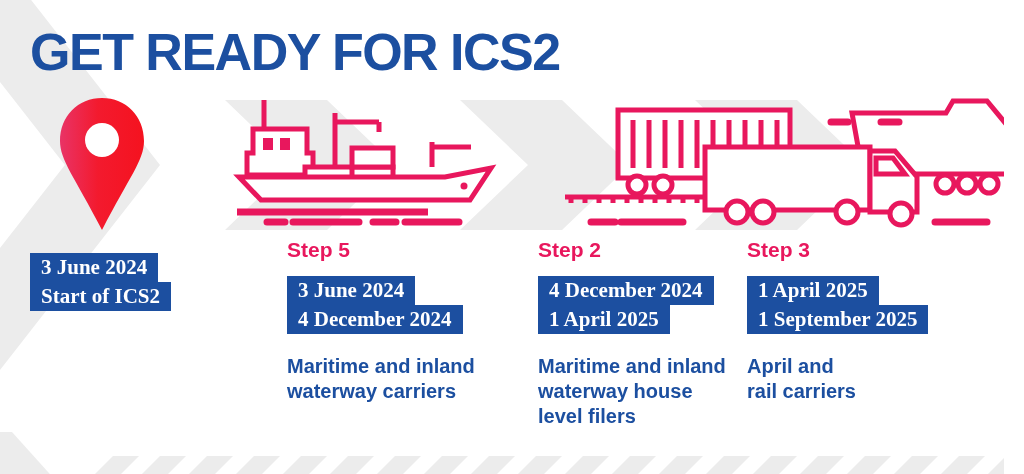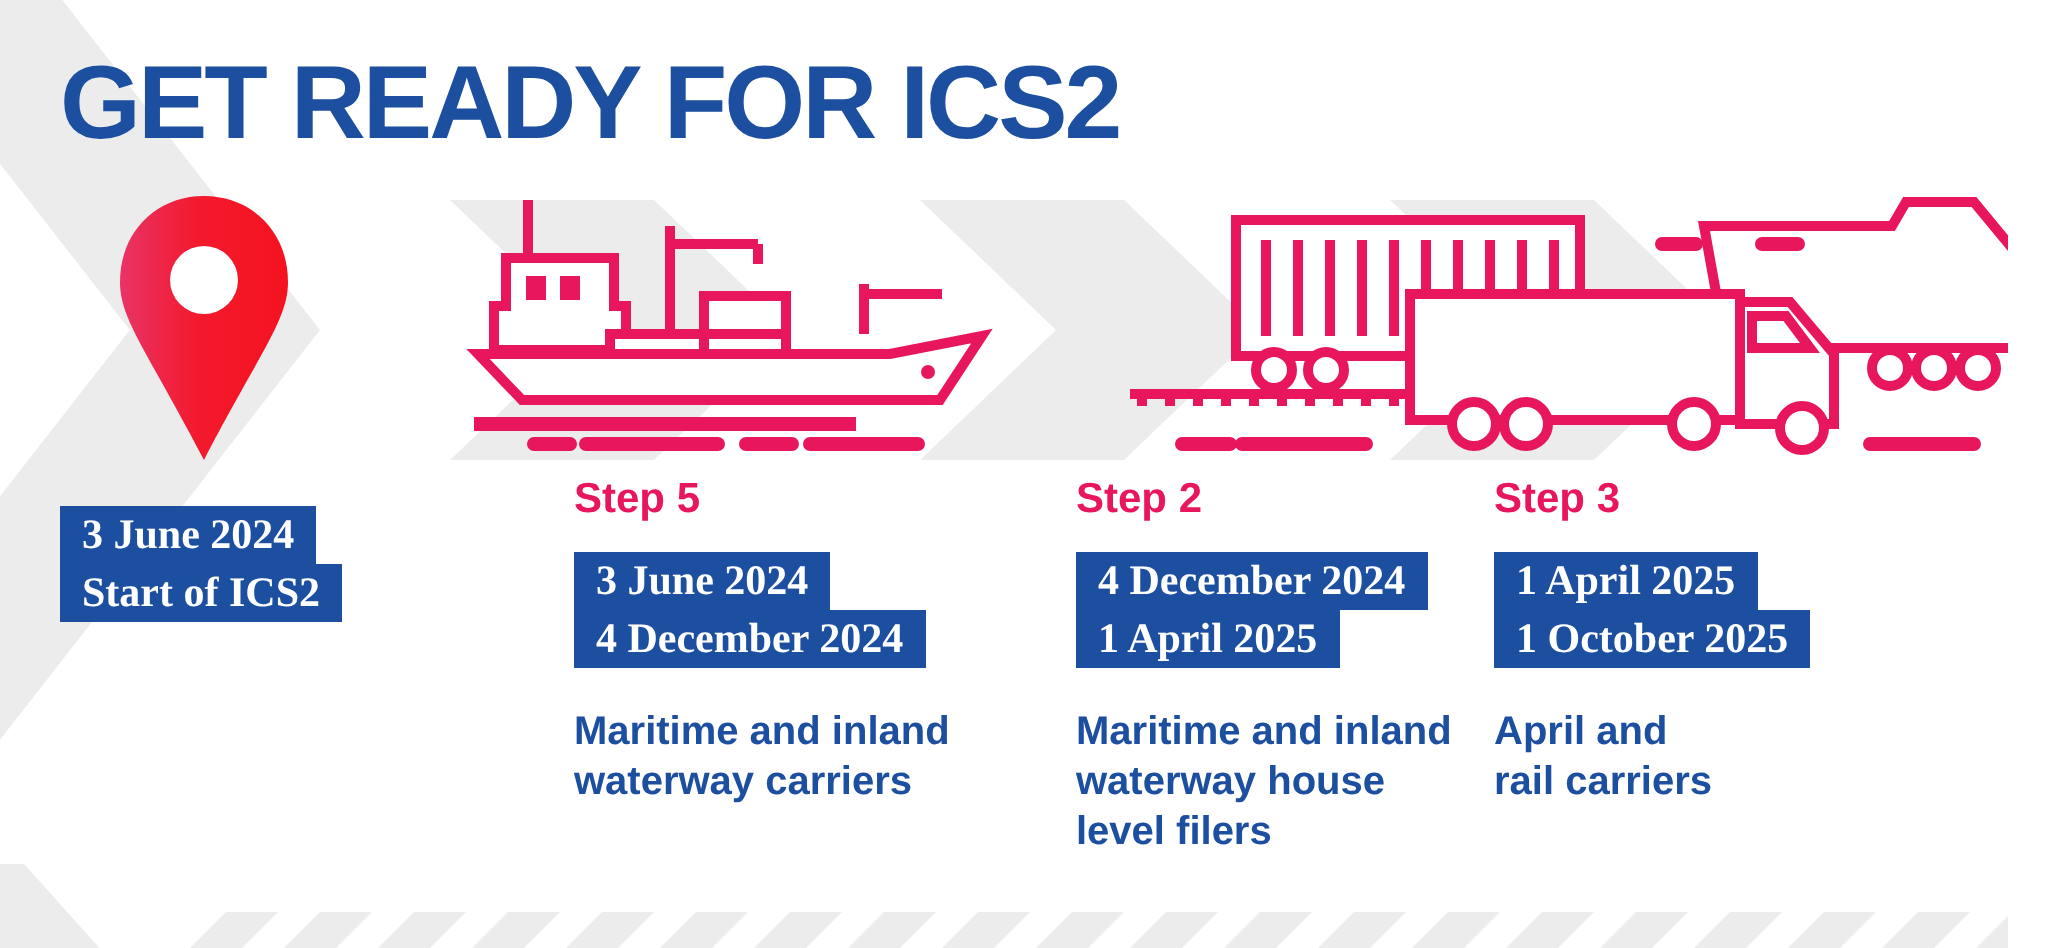--- a/index.html
+++ b/index.html
@@ -183,19 +183,19 @@
     </div>
     <div class="desc">Maritime and inland
 waterway house
 level filers</div>
   </div>
 
   <div class="col" id="col-step3">
     <div class="step-label">Step 3</div>
     <div class="datebox">
       <div class="line">1 April 2025</div>
-      <div class="line">1 October 2025</div>
+      <div class="line">1 September 2025</div>
     </div>
     <div class="desc">April and
 rail carriers</div>
   </div>
 
 </div>
 
 </body></html>

